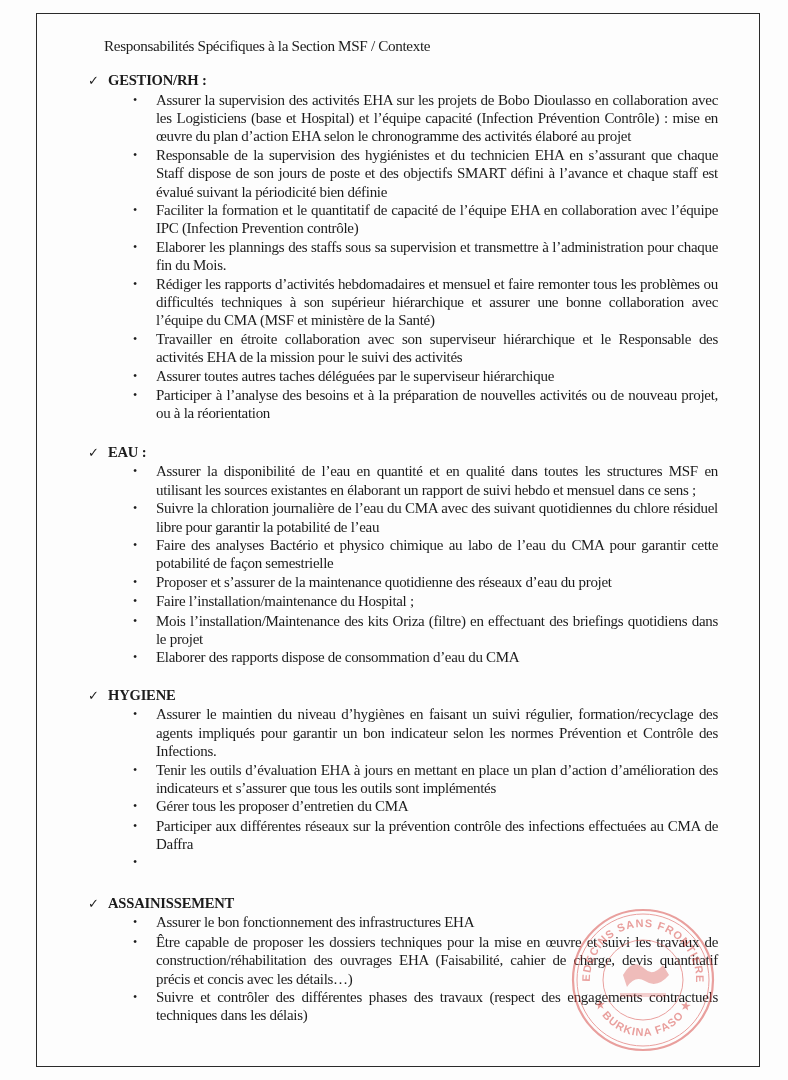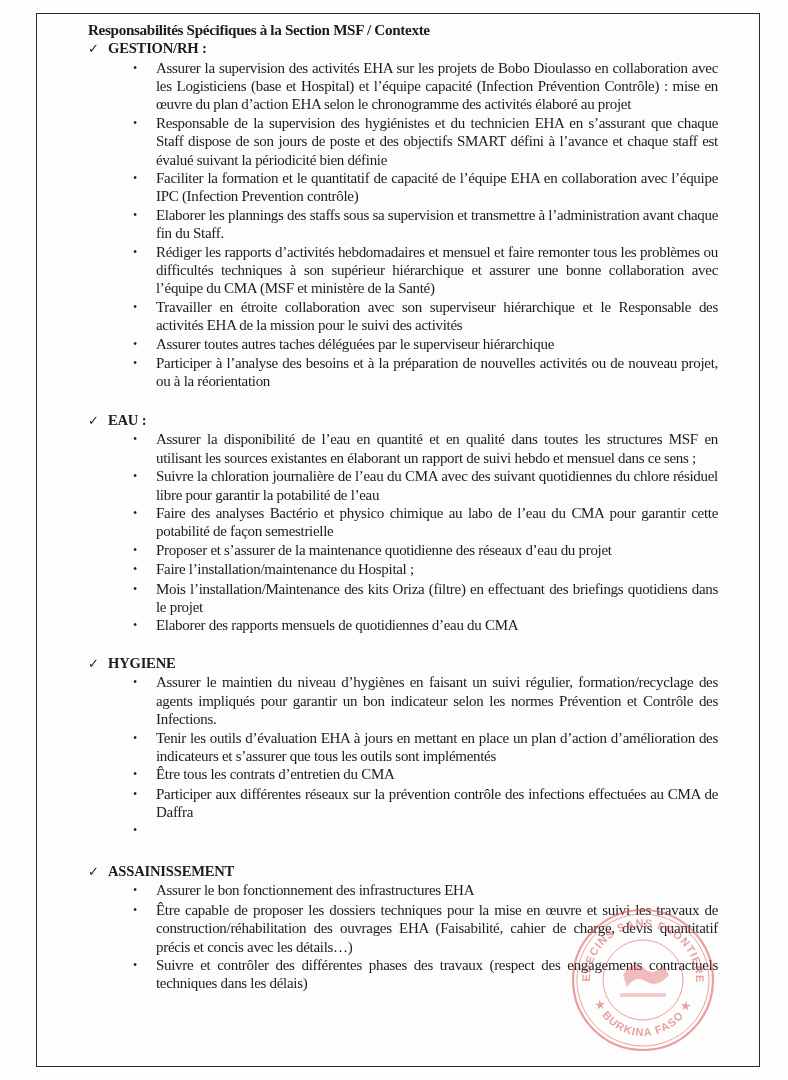--- a/index.html
+++ b/index.html
@@ -24,25 +24,25 @@
       border: 1.6px solid #2a2a2a;
       box-sizing: border-box;
     }
     .content {
       position: absolute;
       left: 88px;
       top: 20px;
       width: 630px;
     }
     .doc-title {
-      font-weight: bold;
+      font-weight: normal;
       font-size: 15.2px;
       line-height: 19px;
       letter-spacing: -0.35px;
-      margin: 0;
+      margin: 16px;
       white-space: nowrap;
     }
     .section {
       margin: 0;
     }
     .section-head {
       display: flex;
       align-items: baseline;
       font-weight: bold;
       font-size: 14.6px;
@@ -113,21 +113,21 @@
       <li>
           <span class="bullet">•</span>
           <span class="text">Responsable de la supervision des hygiénistes et du technicien EHA en s’assurant que chaque Staff dispose de son jours de poste et des objectifs SMART défini à l’avance et chaque staff est évalué suivant la périodicité bien définie</span>
         </li>
       <li>
           <span class="bullet">•</span>
           <span class="text">Faciliter la formation et le quantitatif de capacité de l’équipe EHA en collaboration avec l’équipe IPC (Infection Prevention contrôle)</span>
         </li>
       <li>
           <span class="bullet">•</span>
-          <span class="text">Elaborer les plannings des staffs sous sa supervision et transmettre à l’administration avant chaque fin du Staff.</span>
+          <span class="text">Elaborer les plannings des staffs sous sa supervision et transmettre à l’administration pour chaque fin du Mois.</span>
         </li>
       <li>
           <span class="bullet">•</span>
           <span class="text">Rédiger les rapports d’activités hebdomadaires et mensuel et faire remonter tous les problèmes ou difficultés techniques à son supérieur hiérarchique et assurer une bonne collaboration avec l’équipe du CMA (MSF et ministère de la Santé)</span>
         </li>
       <li>
           <span class="bullet">•</span>
           <span class="text">Travailler en étroite collaboration avec son superviseur hiérarchique et le Responsable des activités EHA de la mission pour le suivi des activités</span>
         </li>
       <li>
@@ -168,21 +168,21 @@
       <li>
           <span class="bullet">•</span>
           <span class="text">Faire l’installation/maintenance du Hospital ;</span>
         </li>
       <li>
           <span class="bullet">•</span>
           <span class="text">Mois l’installation/Maintenance des kits Oriza (filtre) en effectuant des briefings quotidiens dans le projet</span>
         </li>
       <li>
           <span class="bullet">•</span>
-          <span class="text">Elaborer des rapports mensuels de quotidiennes d’eau du CMA</span>
+          <span class="text">Elaborer des rapports dispose de consommation d’eau du CMA</span>
         </li>
     </ul>
   </div>
 
   <div class="gap-hyg"></div>
 
   <div class="section">
     <div class="section-head">
       <span class="check">✓</span>
       <span>HYGIENE</span>
@@ -191,21 +191,21 @@
       <li>
           <span class="bullet">•</span>
           <span class="text">Assurer le maintien du niveau d’hygiènes en faisant un suivi régulier, formation/recyclage des agents impliqués pour garantir un bon indicateur selon les normes Prévention et Contrôle des Infections.</span>
         </li>
       <li>
           <span class="bullet">•</span>
           <span class="text">Tenir les outils d’évaluation EHA à jours en mettant en place un plan d’action d’amélioration des indicateurs et s’assurer que tous les outils sont implémentés</span>
         </li>
       <li>
           <span class="bullet">•</span>
-          <span class="text">Être tous les contrats d’entretien du CMA</span>
+          <span class="text">Gérer tous les proposer d’entretien du CMA</span>
         </li>
       <li>
           <span class="bullet">•</span>
           <span class="text">Participer aux différentes réseaux sur la prévention contrôle des infections effectuées au CMA de Daffra</span>
         </li>
       <li style="min-height:18.4px">
           <span class="bullet">•</span>
           <span class="text"></span>
         </li>
     </ul>

